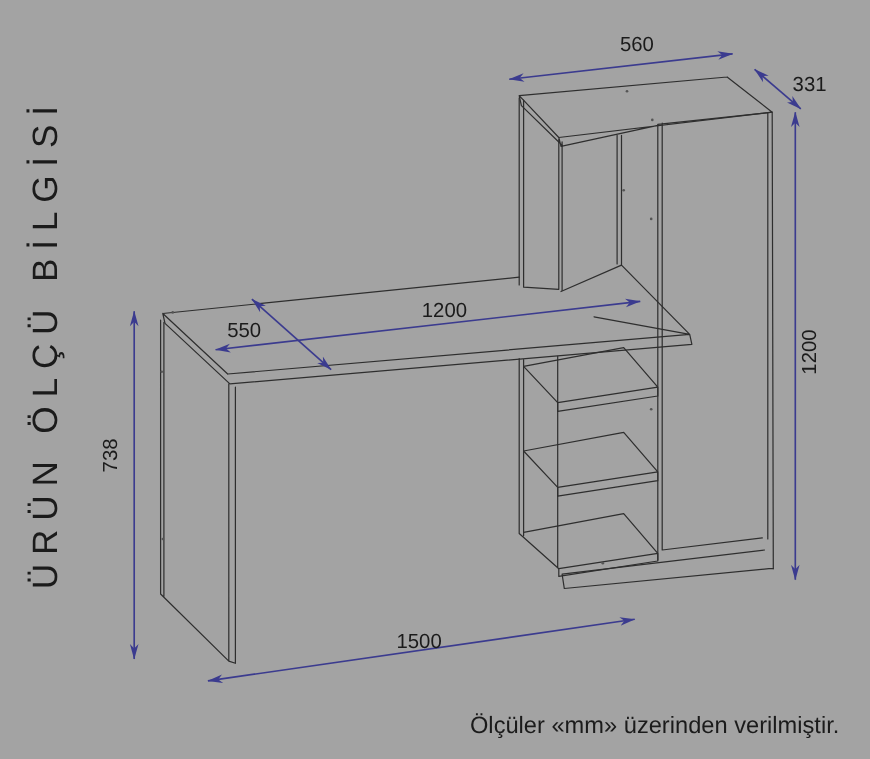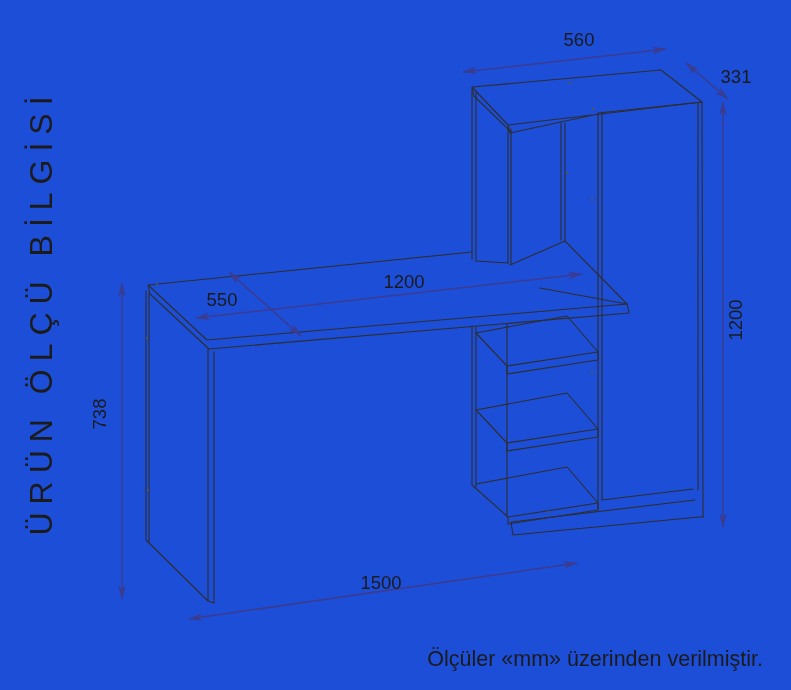--- a/index.html
+++ b/index.html
@@ -5,21 +5,21 @@
   html, body {
     margin: 0;
     padding: 0;
     background: #ffffff;
     font-family: "Liberation Sans", sans-serif;
   }
   .page {
     position: relative;
     width: 791px;
     height: 690px;
-    background: #1d4ed8;
+    background: #a3a3a3;
     overflow: hidden;
   }
   svg { display: block; }
   .dim-label {
     font-family: "Liberation Sans", sans-serif;
     font-size: 18.5px;
     fill: #1b1b1b;
   }
   .vertical-title {
     font-family: "Liberation Sans", sans-serif;

